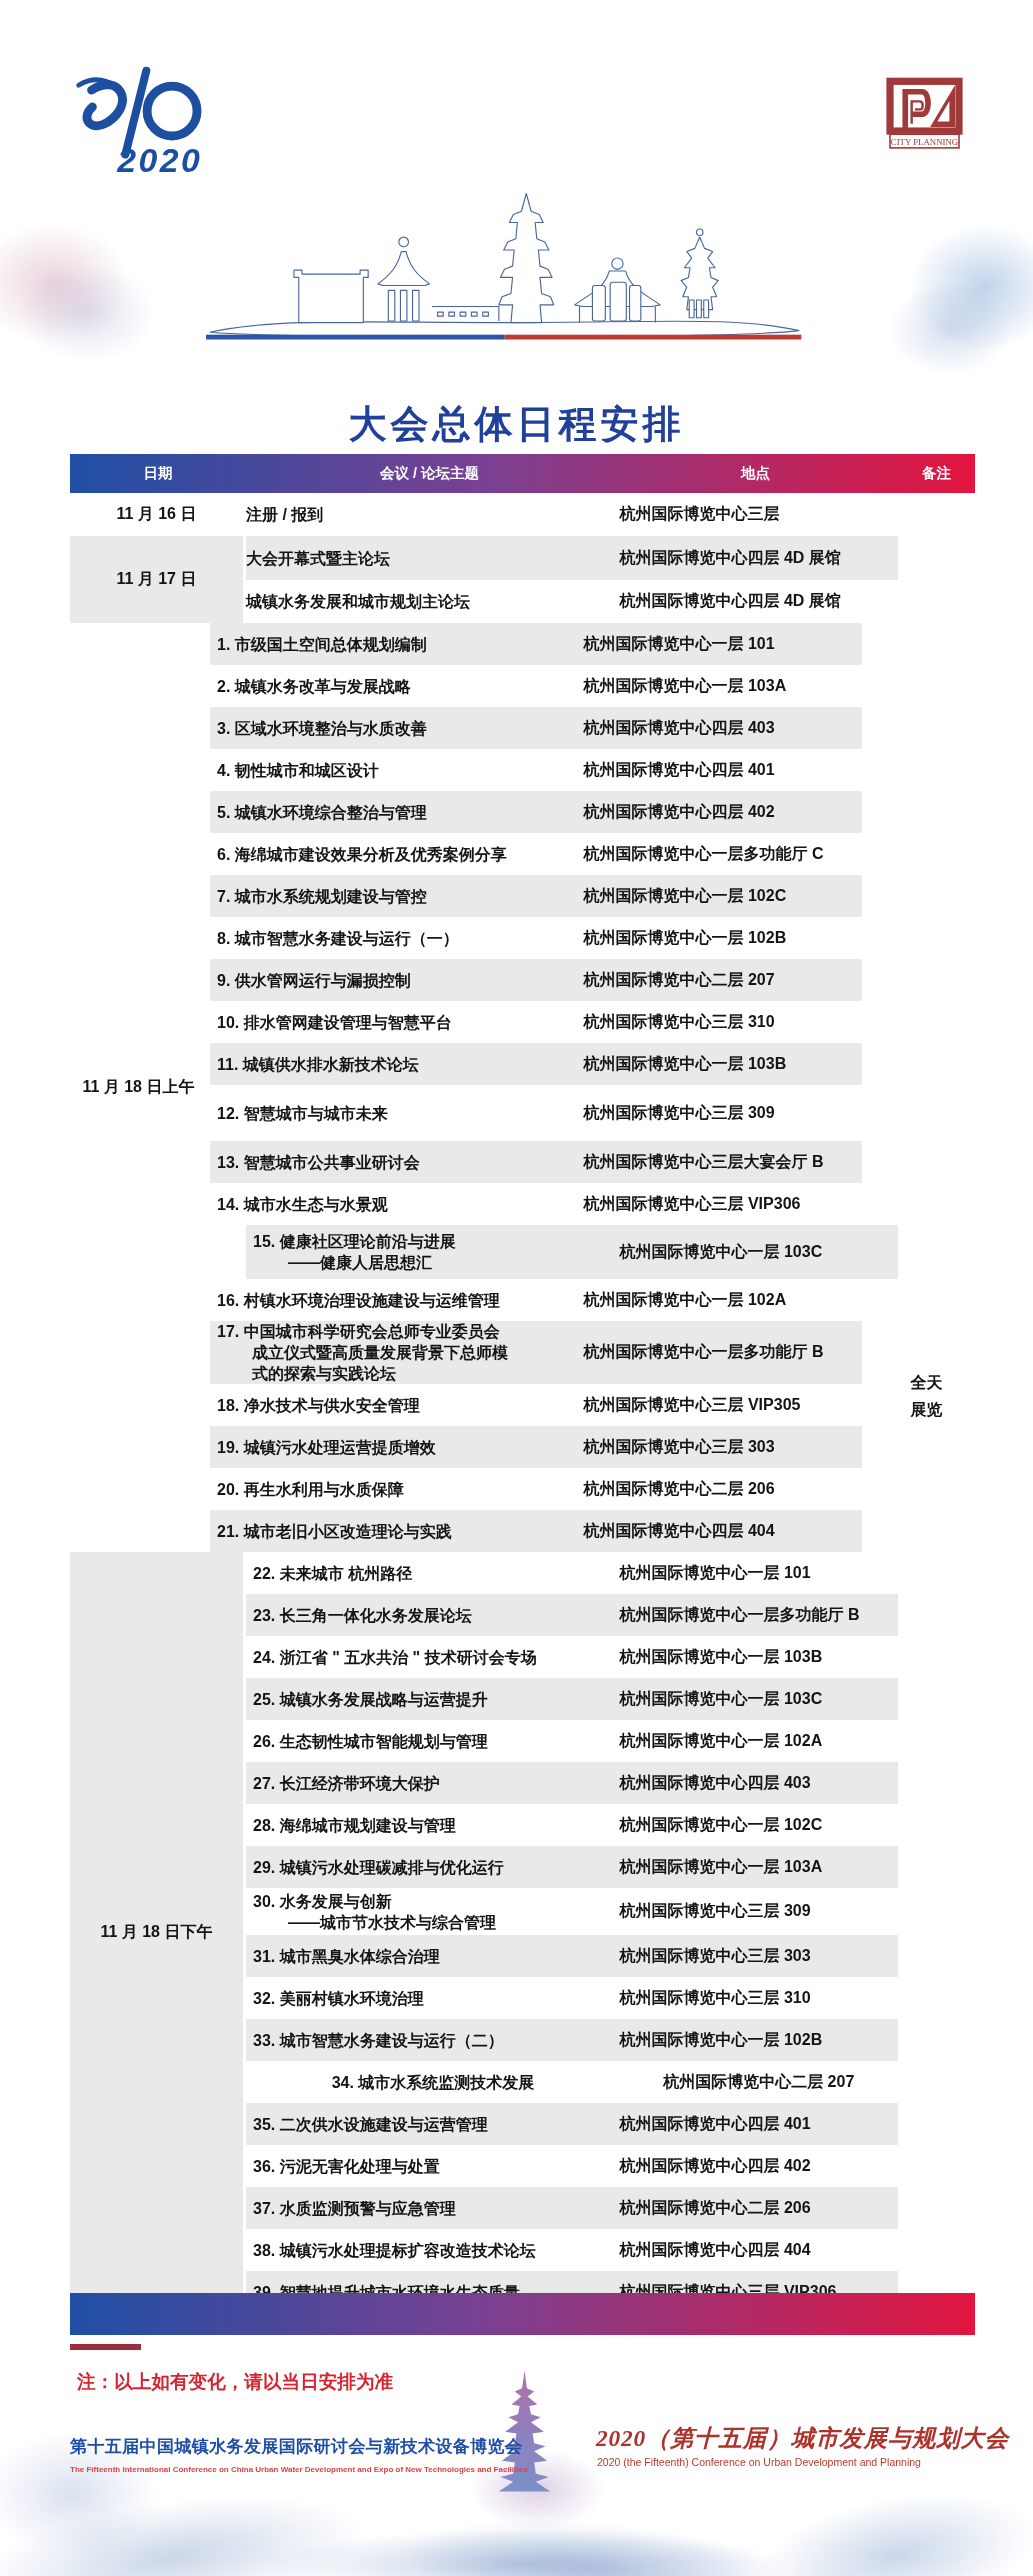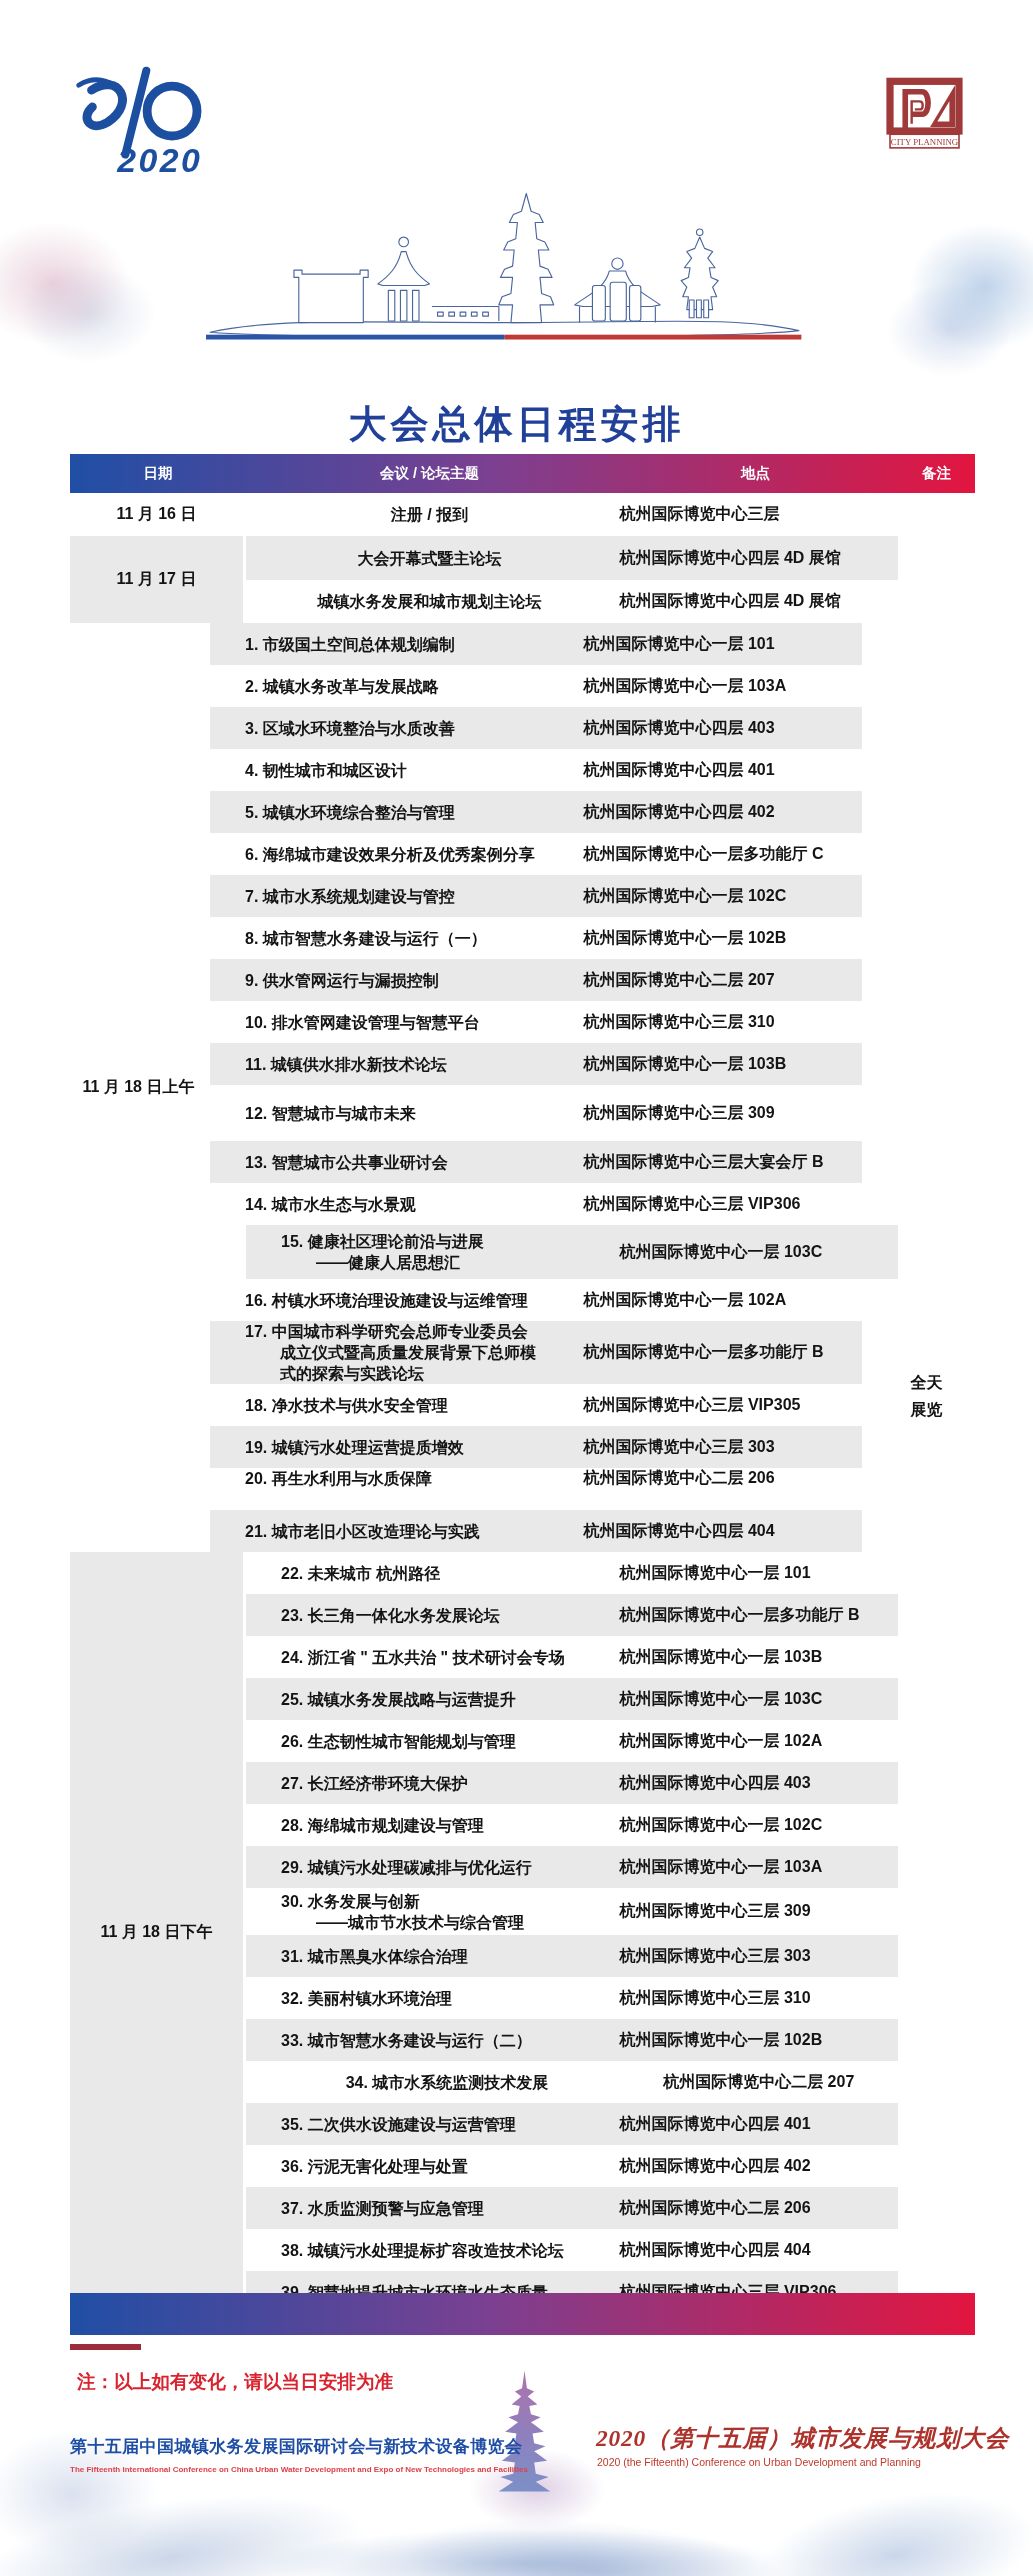--- a/index.html
+++ b/index.html
@@ -26,22 +26,22 @@
   .th:nth-child(1){width:176px}.th:nth-child(2){width:367px}
   .th:nth-child(3){width:285px}.th:nth-child(4){width:77px}
   .group{display:flex}
   .datecell{width:173px;margin-right:3.2px;display:flex;align-items:center;justify-content:center;
     font-size:16px;font-weight:600;text-align:right}
   .rows{flex:1}
   .row{display:flex}
   .band{width:652px;display:flex;align-items:center}
   .g{background:var(--gray)}
   .topic{width:367px;font-size:16px;font-weight:600;line-height:21px;box-sizing:border-box}
-  .topic.center{text-align:center}
-  .topic.list{padding-left:35px}
+  .topic.center{}
+  .topic.list{padding-left:7px}
   .topic .cont{padding-left:35px}
   .loc{width:285px;padding-left:6.5px;font-size:16px;font-weight:600;box-sizing:border-box}
   .remark-spacer{width:77px}
   #remark-note{left:886px;top:1369px;width:81px;text-align:center;font-size:16px;
     font-weight:600;line-height:27.4px}
 
   
   #bottom-bar{left:70px;top:2293px;width:905px;height:42px;
     background:linear-gradient(90deg,var(--g1) 0%,var(--gmid) 46%,var(--g2) 100%)}
   #red-dash{left:70px;top:2344px;width:71px;height:5.7px;background:var(--maroon)}
@@ -337,21 +337,21 @@
           </div>
           <div class="row" style="height: 42px;">
             <div class="band g">
               <div class="topic list">
                 <div class="line">19. 城镇污水处理运营提质增效</div>
               </div>
               <div class="loc">杭州国际博览中心三层 303</div>
             </div>
             <div class="remark-spacer"></div>
           </div>
-          <div class="row" style="height: 42px; flex-direction: column;">
+          <div class="row" style="height: 42px;">
             <div class="band">
               <div class="topic list">
                 <div class="line">20. 再生水利用与水质保障</div>
               </div>
               <div class="loc">杭州国际博览中心二层 206</div>
             </div>
             <div class="remark-spacer"></div>
           </div>
           <div class="row" style="height: 42px;">
             <div class="band g">

